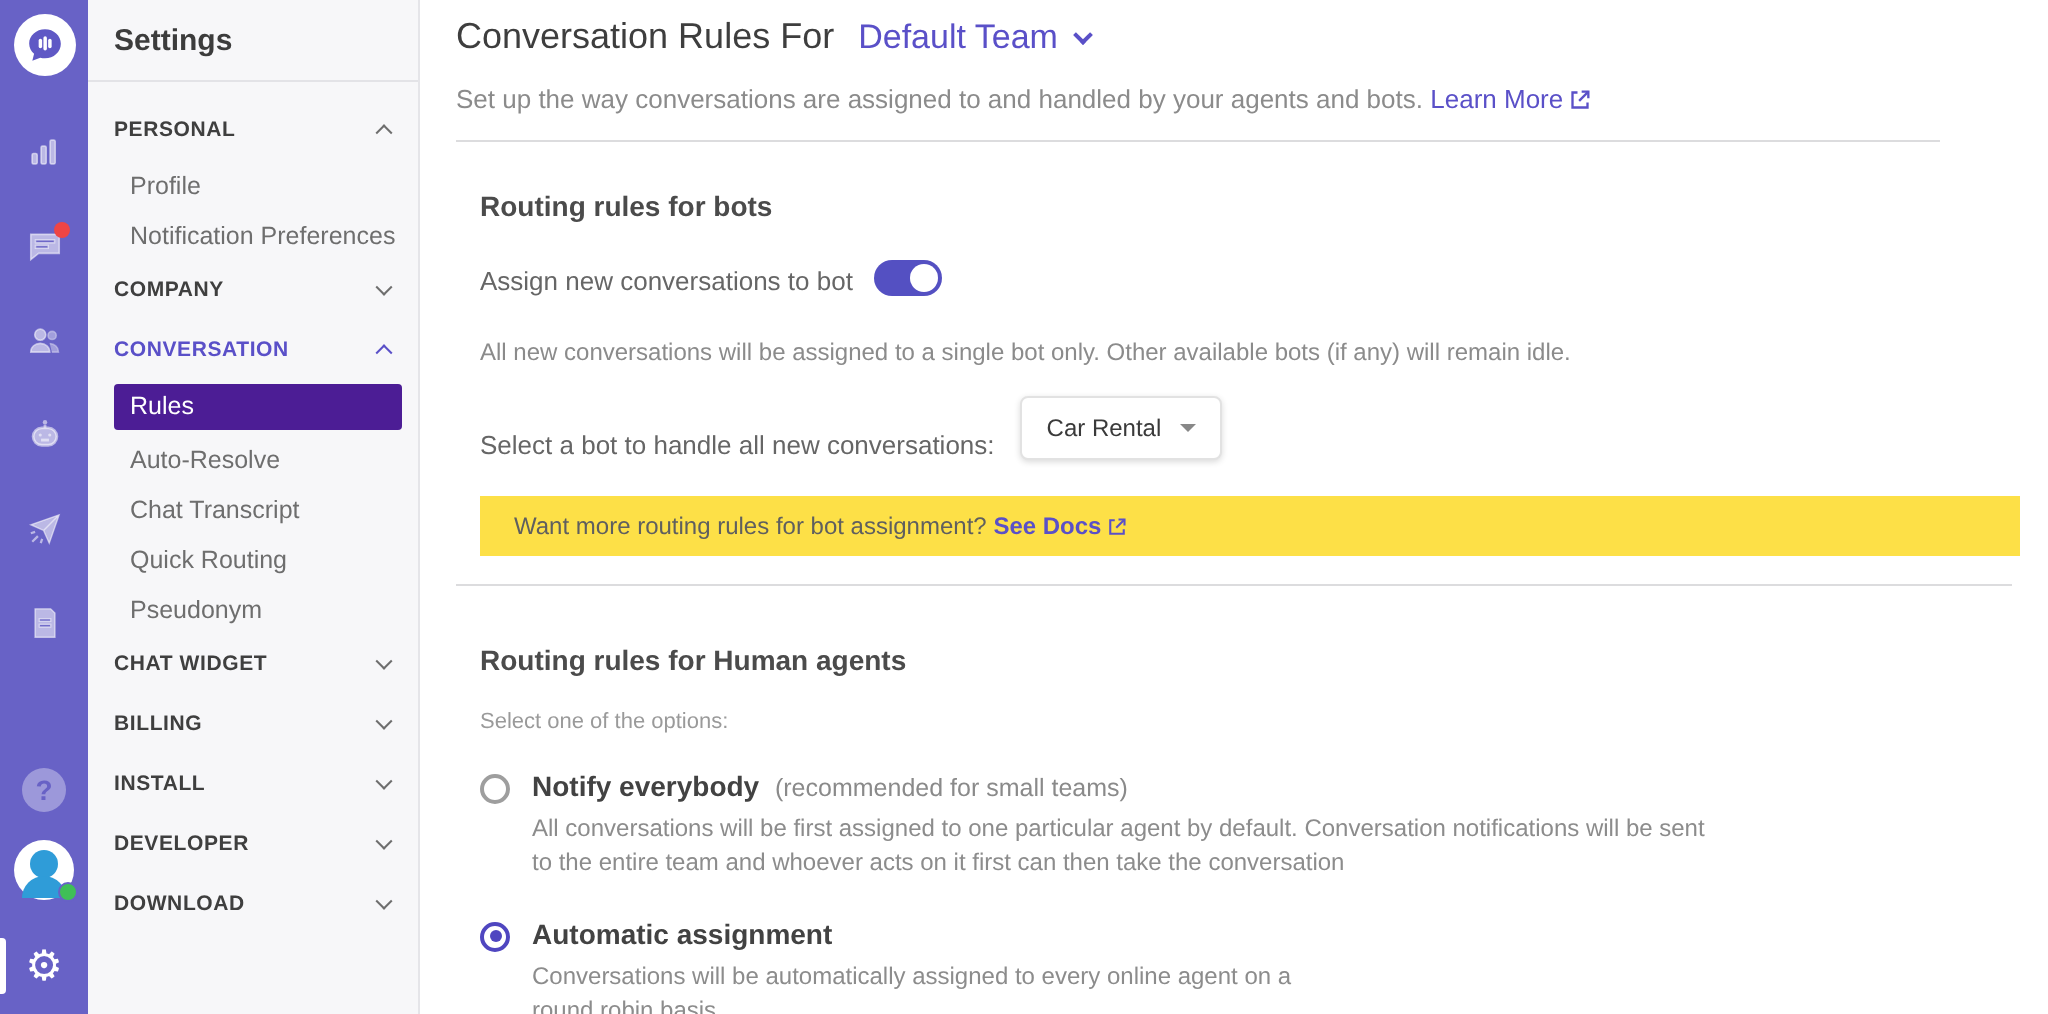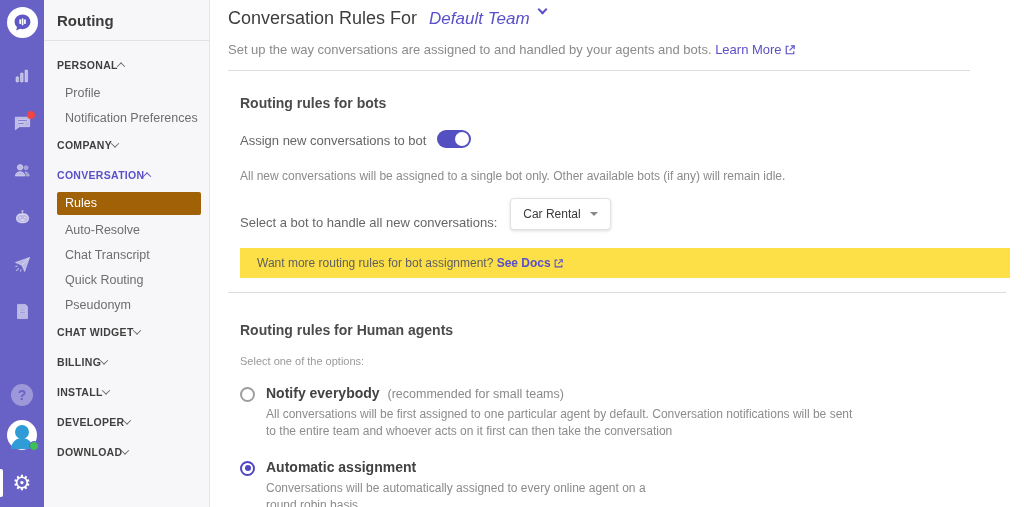--- a/index.html
+++ b/index.html
@@ -34,37 +34,37 @@
               align-items:center; justify-content:center; margin-bottom:4px; }
   .active-bar { position:absolute; left:0; top:6px; width:3px; height:28px; background:#fff; border-radius:0 2px 2px 0; }
   .gear-glyph { color:#fff; font-size:21px; font-family:"DejaVu Sans", sans-serif; line-height:1; }
 
   
   .sidebar { width:166px; background:#F7F7F9; border-right:1px solid #E5E5E9;
              flex-shrink:0; display:flex; flex-direction:column; }
   .sb-title { font-size:15px; font-weight:bold; color:#3C3C3C; padding:12px 0 11px 13px; }
   .sb-divider { height:1px; background:#E3E3E7; }
   .sb-nav { padding-top:9px; }
-  .sb-section { display:flex; align-items:center; 
+  .sb-section { display:flex; align-items:center; justify-content:space-between;
                 padding:9px 14px 9px 13px; cursor:pointer; }
   .sb-section .lab { font-size:10.5px; font-weight:bold; color:#3F3F3F; letter-spacing:.3px; }
   .sb-section.active .lab { color:#5A50C8; }
   .chev { width:6px; height:6px; border-right:1.5px solid #6e6e6e; border-bottom:1.5px solid #6e6e6e; display:inline-block; }
   .chev.up { transform:rotate(-135deg) translate(-1px,-1px); }
   .chev.down { transform:rotate(45deg) translate(-1px,-1px); }
   .sb-section.active .chev { border-color:#5A50C8; }
   .sb-item { font-size:12.5px; color:#6E6E6E; padding:5.5px 0 5.5px 21px; cursor:pointer; }
-  .sb-item.selected { background:#a16207; color:#fff; margin:2px 8px 2px 13px;
+  .sb-item.selected { background:#4c1d95; color:#fff; margin:2px 8px 2px 13px;
                       padding:4px 0 5px 8px; border-radius:2px; }
 
   
   .main { flex:1; background:#fff; padding:8px 0 0 18px; }
   .title-row { display:flex; align-items:center; }
   .page-title { font-size:18px; color:#3E3E3E; }
-  .team-select { display:flex; margin-left:12px; cursor:pointer;font-style:italic; }
+  .team-select { display:flex; align-items:center; margin-left:12px; cursor:pointer; }
   .team-name { font-size:17px; color:#5A50C8; }
   .chev-accent { width:7px; height:7px; border-right:2px solid #5A50C8; border-bottom:2px solid #5A50C8;
                  transform:rotate(45deg); margin:-3px 0 0 9px; }
   .subtitle-row { margin-top:13px; font-size:13px; color:#8B8B8B; }
   .link { color:#5A50C8; text-decoration:none; cursor:pointer; }
   .ext-ic { margin-left:3px; vertical-align:-1px; }
   .divider { height:1px; background:#DCDCDE; margin-top:13px; width:742px; }
   .divider2 { height:1px; background:#DCDCDE; width:778px; margin-top:14px; }
 
   .section { margin-left:12px; }
@@ -175,21 +175,21 @@
         <div class="online"></div>
       </div>
       <div class="gear-row">
         <div class="active-bar"></div>
         <span class="gear-glyph">⚙</span>
       </div>
     </div>
   </div>
 
   <div class="sidebar">
-    <div class="sb-title">Routing</div>
+    <div class="sb-title">Settings</div>
     <div class="sb-divider"></div>
     <div class="sb-nav">
 
       <div class="sb-section">
         <span class="lab">PERSONAL</span>
         <span class="chev up"></span>
       </div>
       <div class="sb-item">Profile</div>
       <div class="sb-item">Notification Preferences</div>
 

